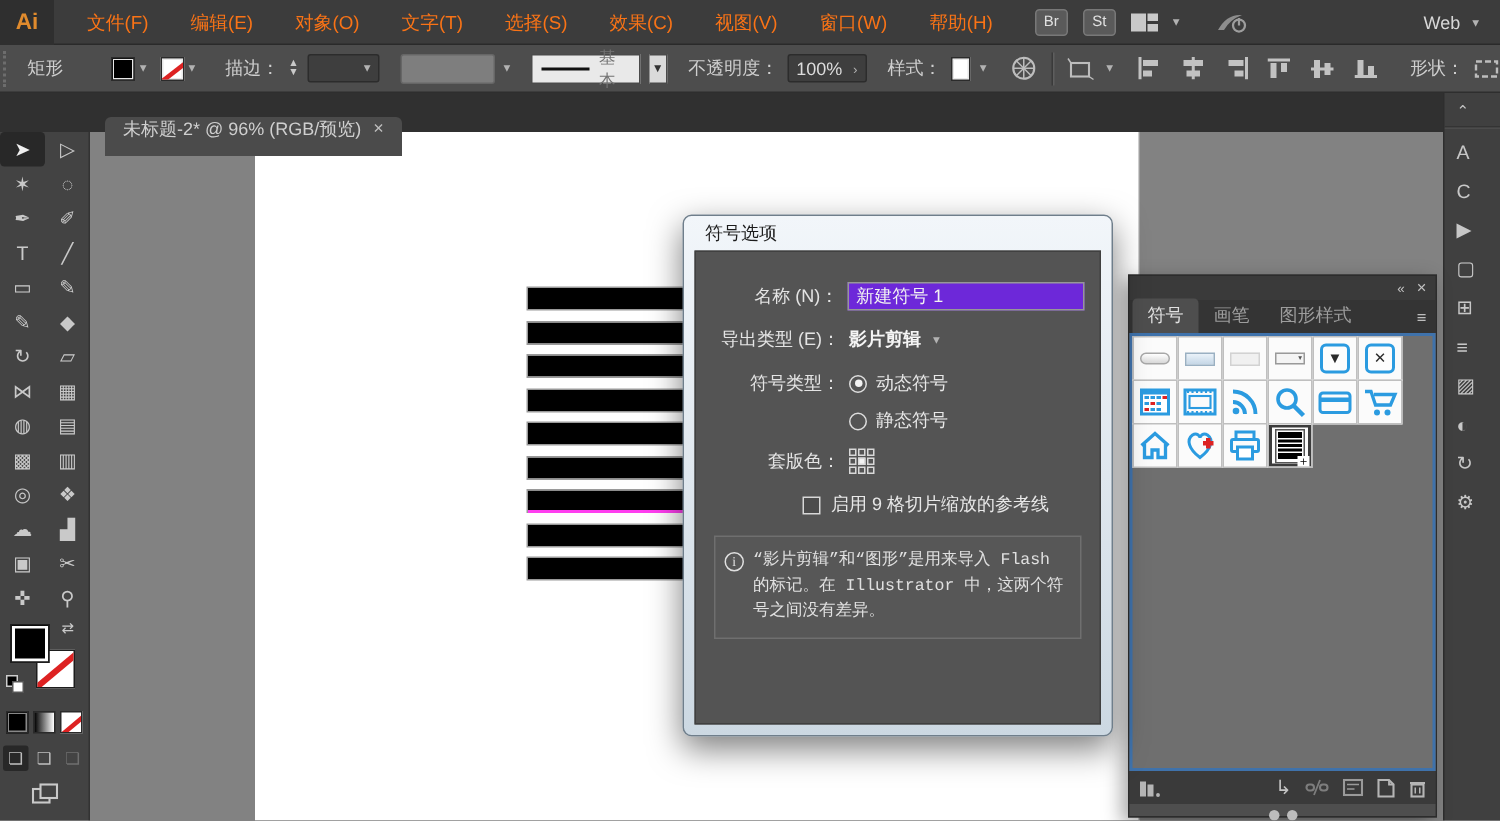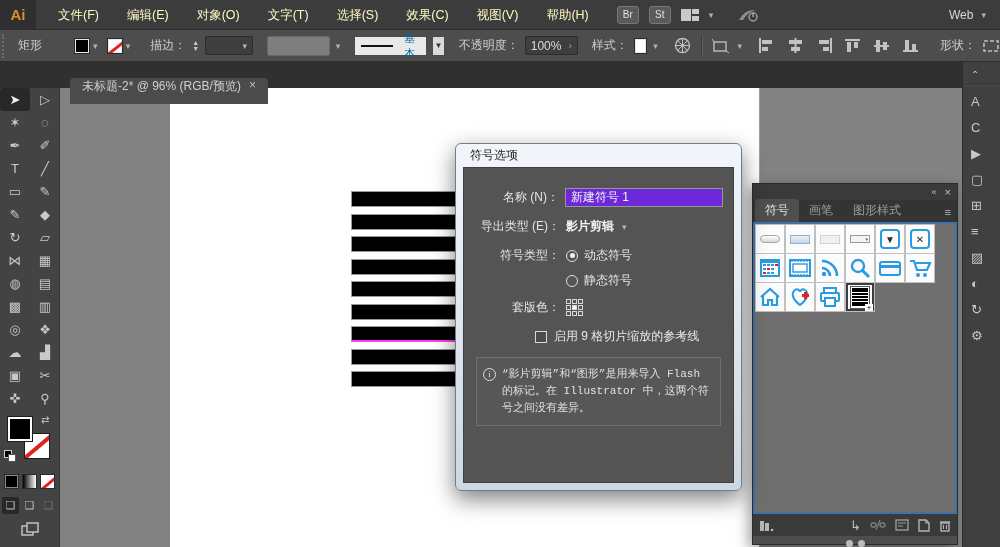--- a/index.html
+++ b/index.html
@@ -3,39 +3,39 @@
 <meta charset="utf-8">
 <style>
   * { margin:0; padding:0; box-sizing:border-box; }
   html,body { width:1000px; height:547px; overflow:hidden; }
   body { font-family:"Liberation Sans","DejaVu Sans",sans-serif; font-size:12px; color:#d6d6d6; background:#828282; position:relative; }
 
   
   .menubar { position:absolute; left:0; top:0; width:1000px; height:30px; background:#3c3c3c; border-bottom:1px solid #2a2a2a; display:flex; align-items:center; z-index:40; }
   .ai-logo { width:36px; height:30px; background:#2f2f2f; color:#e08b2d; font-weight:bold; font-size:15px; display:flex; align-items:center; justify-content:center; }
   .menu-items { display:flex; margin-left:8px; }
-  .menu-items > div { padding:0 14px; height:30px; line-height:30px; font-size:12.5px; color:#fef9c3; cursor:default; }
+  .menu-items > div { padding:0 14px; height:30px; line-height:30px; font-size:12.5px; color:#f97316; cursor:default; }
   .mb-right { display:flex; align-items:center; gap:10px; margin-left:14px; }
   .sq-btn { width:22px; height:18px; background:#5a5a5a; border:1px solid #787878; border-radius:3px; color:#e0e0e0; font-size:10px; display:flex; align-items:center; justify-content:center; }
   .chev { color:#b2b2b2; font-size:9px; }
   .workspace { position:absolute; right:14px; top:0; height:30px; display:flex; align-items:center; gap:8px; color:#d8d8d8; }
 
   
   .optionsbar { position:absolute; left:0; top:30px; width:1000px; height:32px; background:#4d4d4d; border-bottom:1px solid #2e2e2e; display:flex; align-items:center; gap:6px; z-index:40; }
   .grip { width:7px; height:24px; margin-left:2px; border-left:2px dotted #6d6d6d; }
   .ob-label { color:#cfcfcf; white-space:nowrap; }
   .swatch { width:16px; height:16px; border:1px solid #2b2b2b; box-shadow:inset 0 0 0 1px #e8e8e8; }
   .swatch.black { background:#000; }
   .swatch.white { background:#fff; }
   .swatch.none { background:#fff; position:relative; overflow:hidden; }
   .swatch.none:before { content:""; position:absolute; left:-3px; top:6px; width:26px; height:3px; background:#d22; transform:rotate(-38deg); }
   .darkbox { background:#3e3e3e; border:1px solid #2c2c2c; border-radius:2px; height:19px; display:flex; align-items:center; padding:0 5px; color:#dcdcdc; }
   .stepper { display:flex; flex-direction:column; font-size:7px; color:#c9c9c9; line-height:6px; }
   .brush-preview { width:76px; height:20px; background:#7e7e7e; border:1px solid #666; border-radius:2px; }
-  .strokestyle { width:86px; height:20px; background:#e9e9e9; border:1px solid #4a4a4a; display:flex; align-items:center; gap:6px; padding:0 6px; color:#0369a1;text-align:center; }
+  .strokestyle { width:86px; height:20px; background:#e9e9e9; border:1px solid #4a4a4a; display:flex; align-items:center; gap:6px; padding:0 6px; color:#737373; }
   .strokestyle .line { width:34px; height:2px; background:#111; }
   .ss-chev { width:14px; height:20px; background:#dadada; border:1px solid #4a4a4a; border-left:none; color:#333; font-size:8px; display:flex; align-items:center; justify-content:center; }
   .vsep { width:1px; height:22px; background:#3a3a3a; margin:0 4px; box-shadow:1px 0 0 #5e5e5e; }
   .align-ic { width:17px; height:15px; }
   .align-ic rect { fill:#c2c2c2; }
 
   
   .tabbar { position:absolute; left:0; top:62px; width:1000px; height:26px; background:#303030; z-index:39; }
   .doc-tab { position:absolute; left:70px; top:16px; height:26px; background:#4b4b4b; border-radius:4px 4px 0 0; display:flex; align-items:flex-start; gap:8px; padding:0 12px; color:#cfcfcf; }
   .doc-tab .close { color:#bdbdbd; font-size:12px; }
@@ -127,20 +127,21 @@
 <div class="menubar">
   <div class="ai-logo">Ai</div>
   <div class="menu-items">
       <div>文件(F)</div>
       <div>编辑(E)</div>
       <div>对象(O)</div>
       <div>文字(T)</div>
       <div>选择(S)</div>
       <div>效果(C)</div>
       <div>视图(V)</div>
+      <div>窗口(W)</div>
       <div>帮助(H)</div>
     </div>
   <div class="mb-right">
     <div class="sq-btn">Br</div>
     <div class="sq-btn">St</div>
     <span>
       <svg width="18" height="14">
           <rect x="0" y="1" width="10" height="12" fill="#c9c9c9"></rect>
           <rect x="11" y="1" width="7" height="5" fill="#c9c9c9"></rect>
           <rect x="11" y="8" width="7" height="5" fill="#c9c9c9"></rect>

